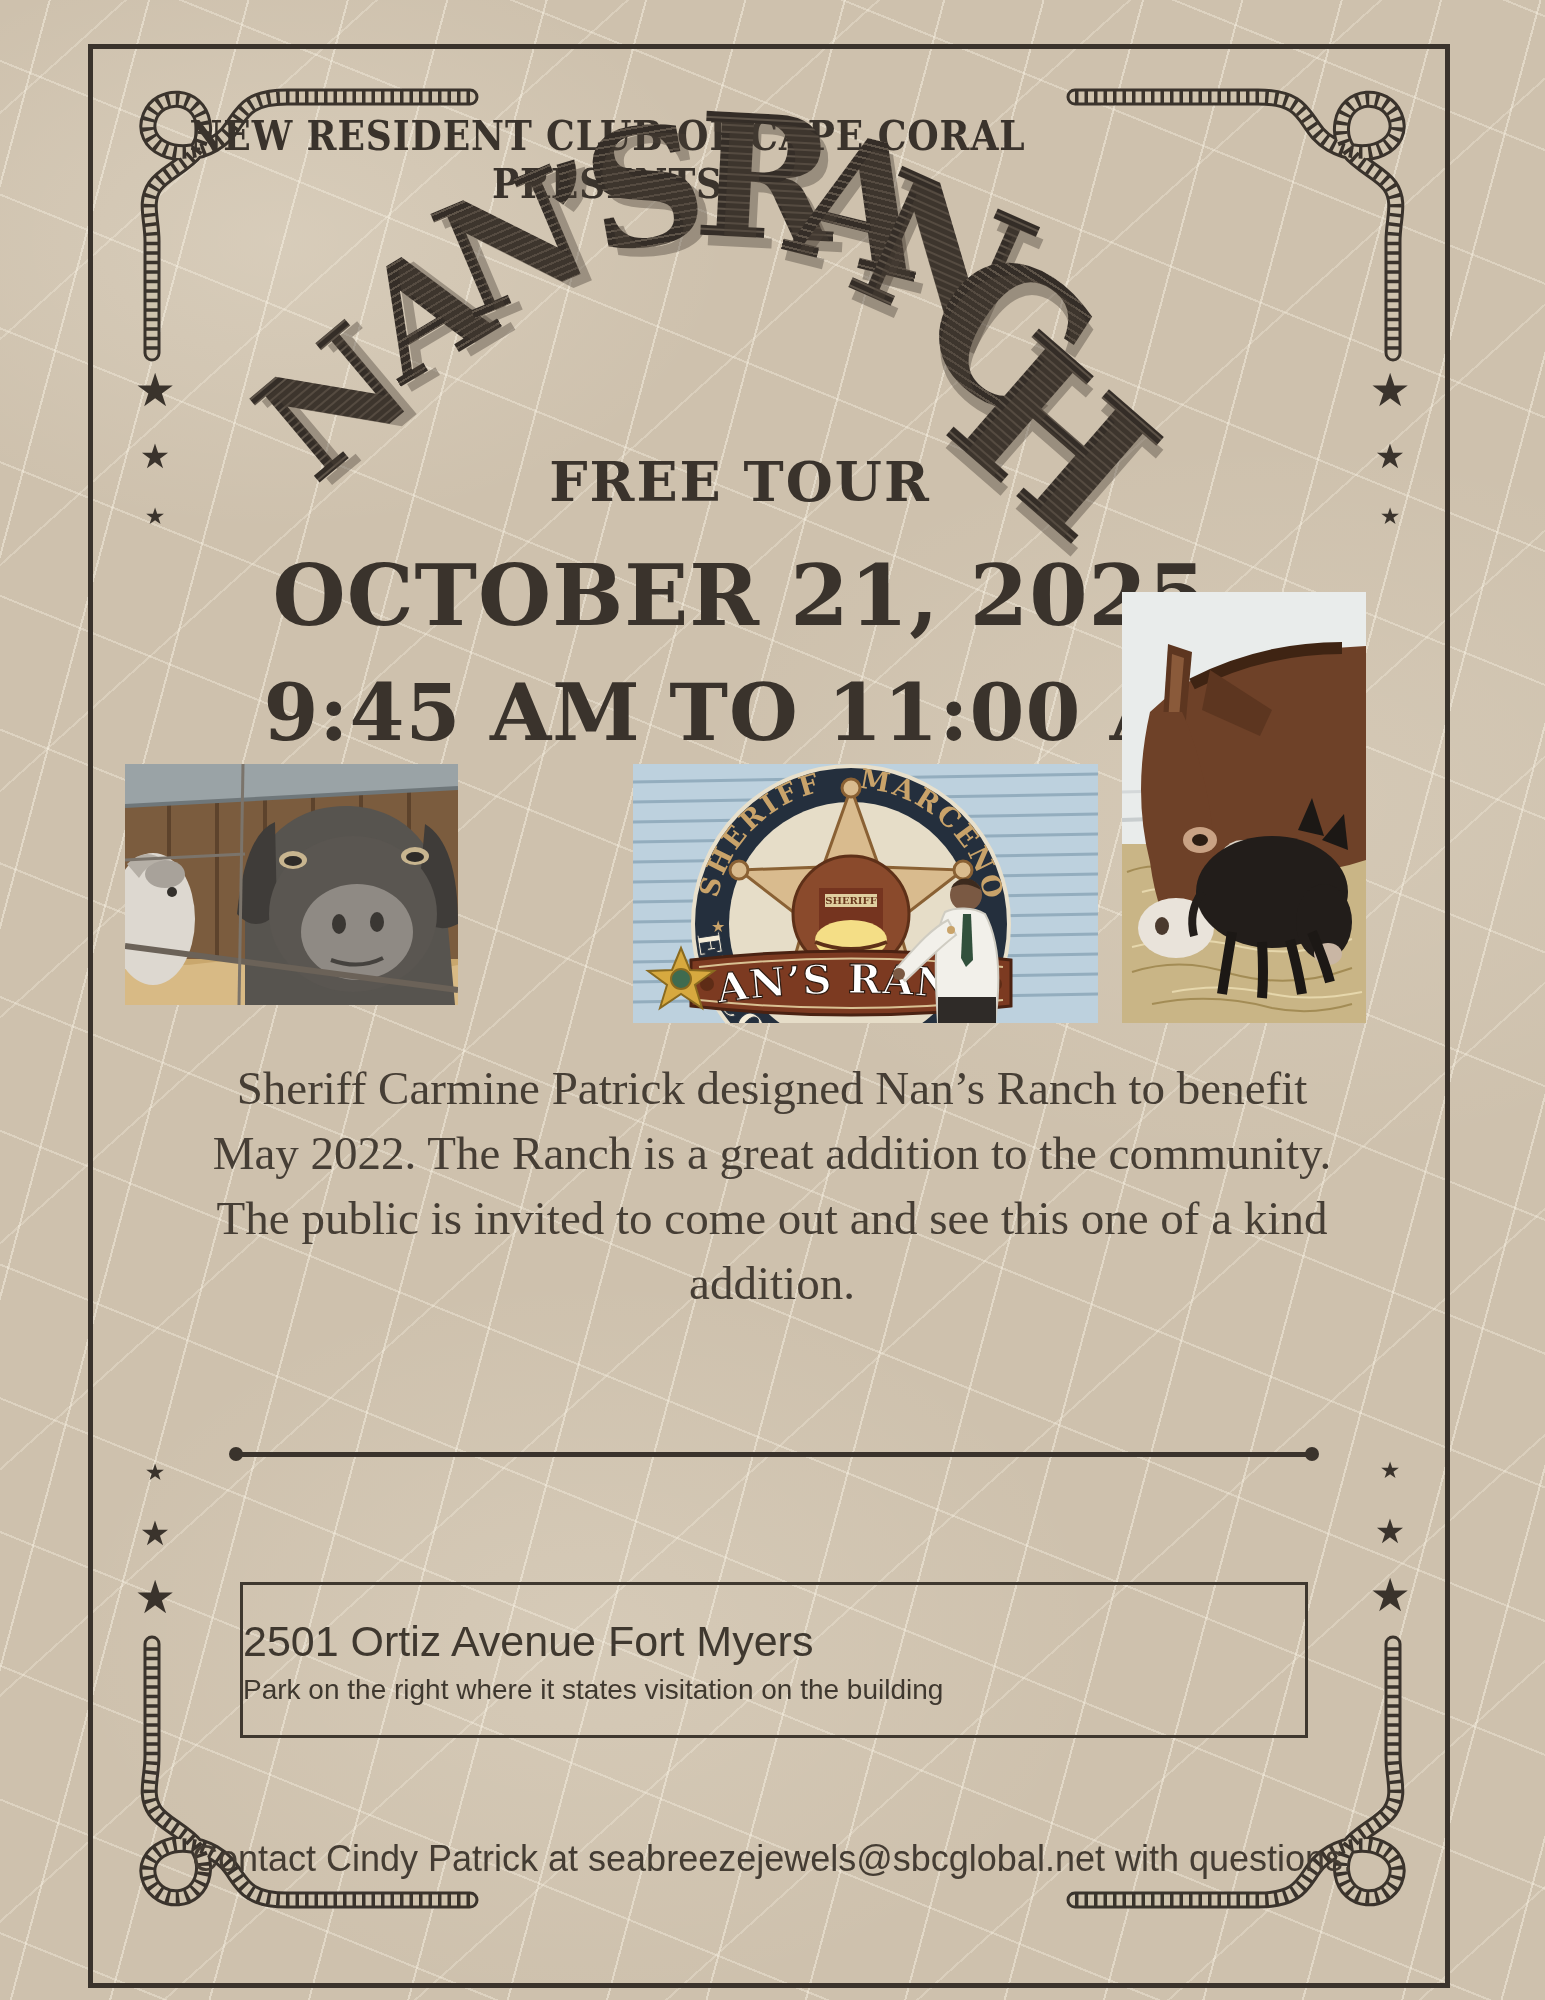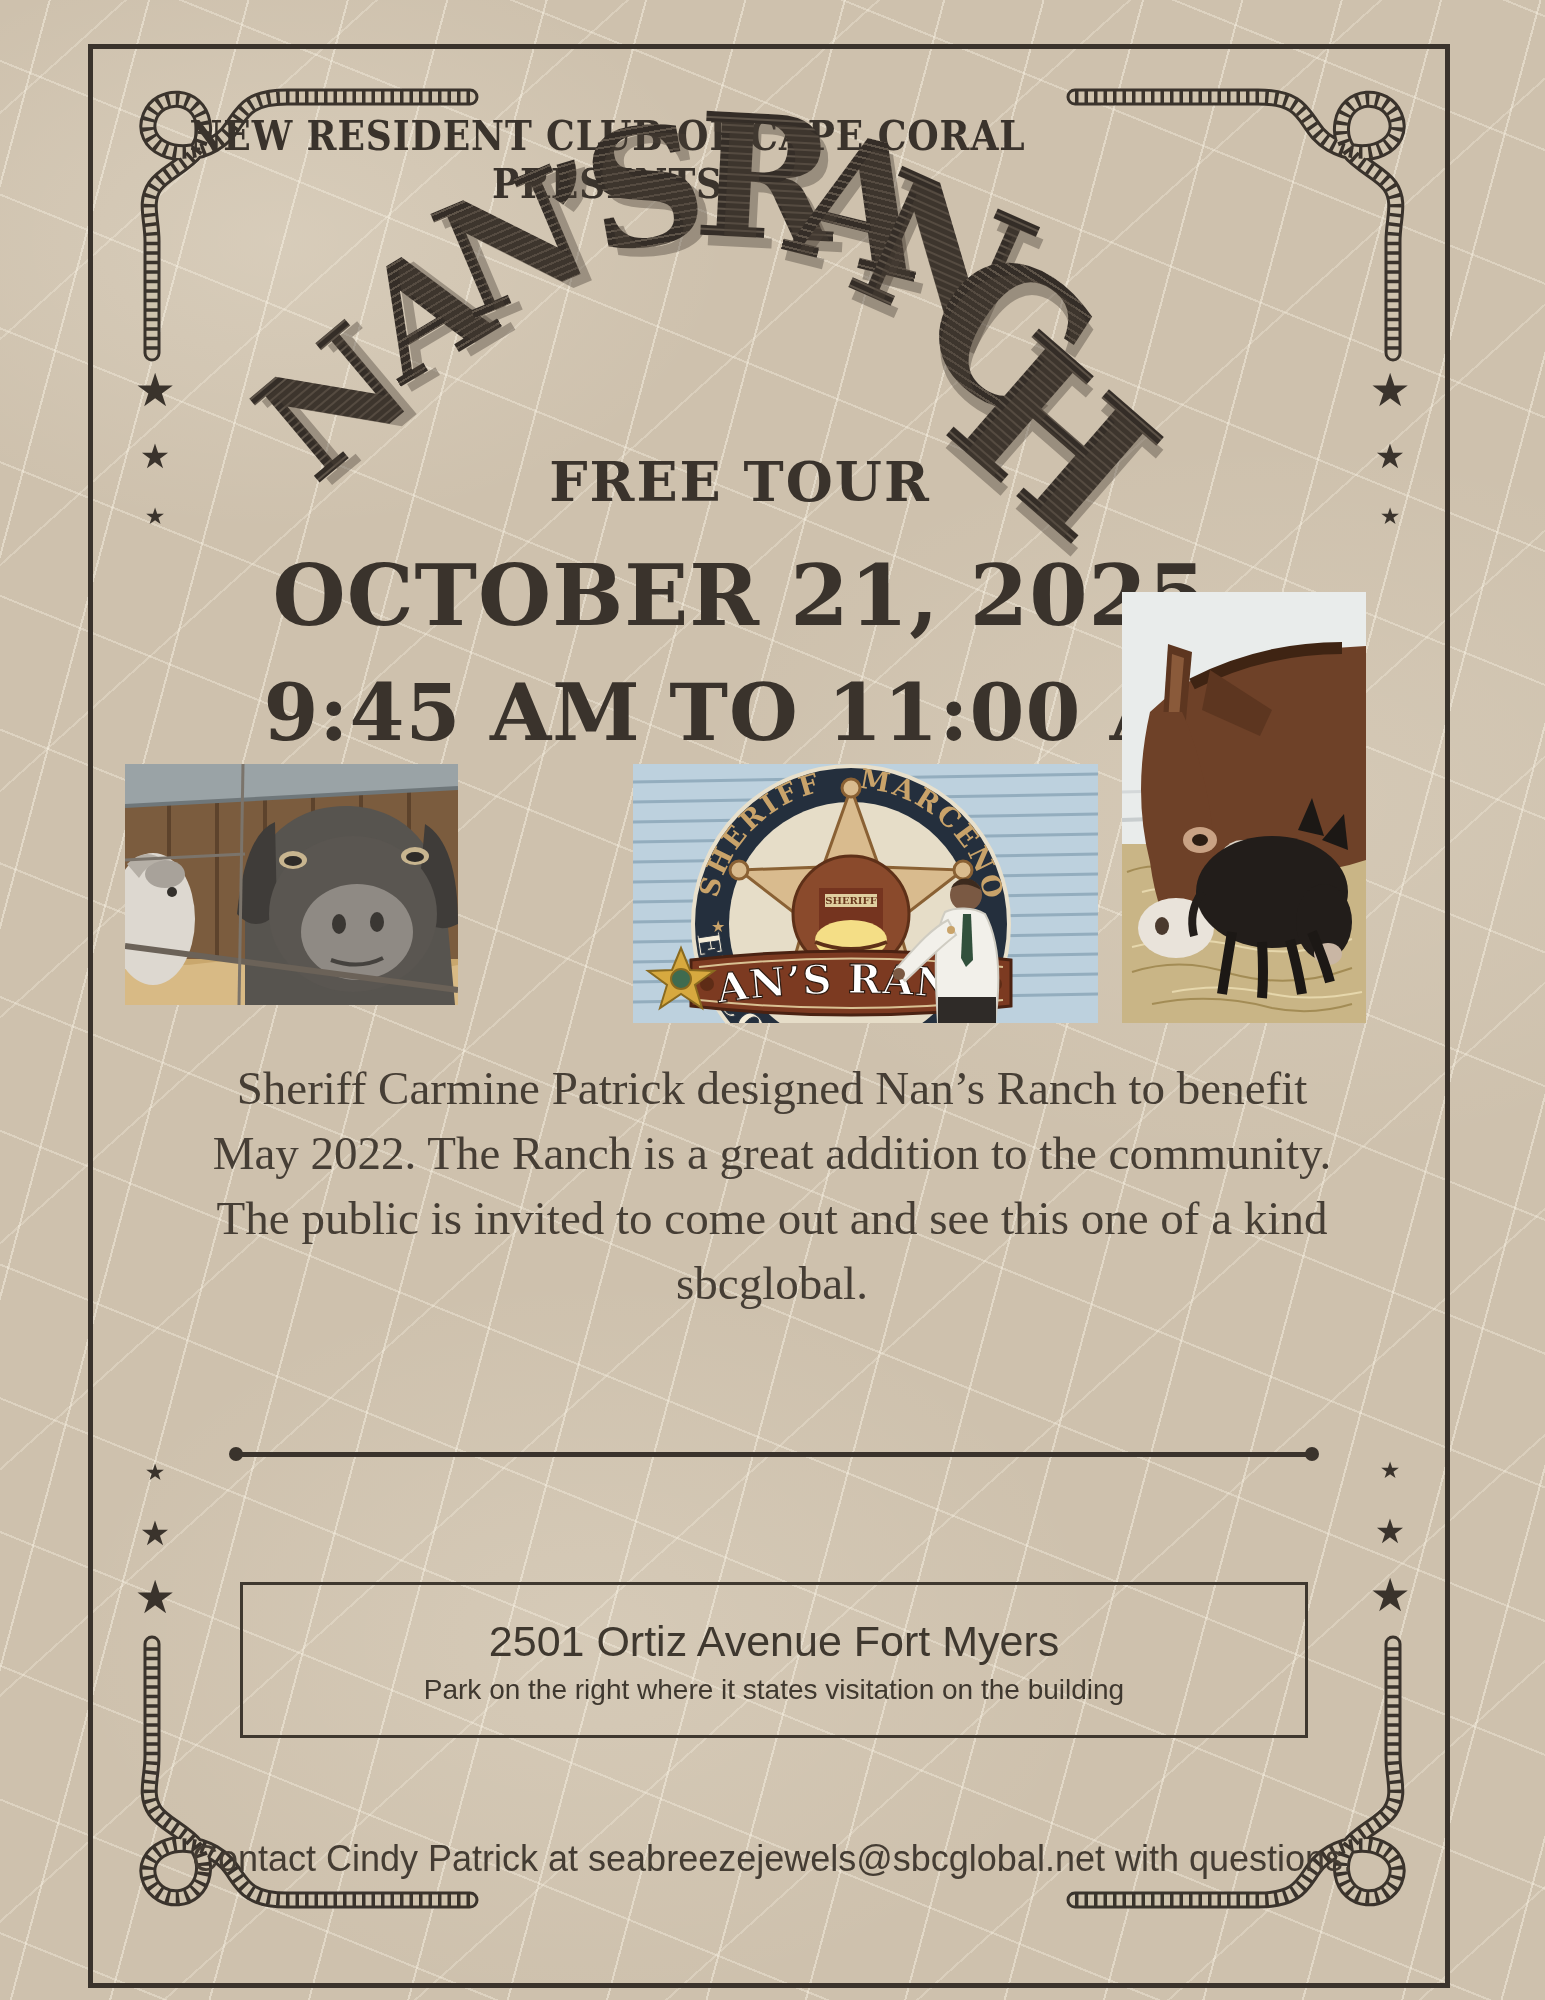--- a/index.html
+++ b/index.html
@@ -72,21 +72,21 @@
   
   .divider{left:235px;top:1452px;width:1078px;height:5px;background:#3a332c;border-radius:3px;}
   .divider::before,.divider::after{content:"";position:absolute;top:-5px;width:14px;height:14px;
     border-radius:50%;background:#3a332c;}
   .divider::before{left:-6px;}
   .divider::after{right:-6px;}
 
   .cta{left:122px;top:1478px;width:1300px;font-size:55px;color:#3f382f;letter-spacing:.5px;}
 
   .address-box{left:240px;top:1582px;width:1062px;height:148px;border:3px solid #3f382f;
-    display:flex;flex-direction:column;justify-content:center;align-items:center;gap:8px;padding-top:2px;}
+    display:flex;flex-direction:column;justify-content:center;gap:8px;padding-top:2px;}
   .addr1{font-size:43px;color:#3f382f;}
   .addr2{font-size:28px;color:#3f382f;}
 
   .contact{left:95px;top:1838px;width:1355px;font-size:36px;color:#443c33;}
 </style>
 </head>
 <body>
 
 <div class="page">
 
@@ -318,21 +318,21 @@
         <path d="M190,340 q12,28 18,50"></path>
       </g>
       <path d="M80,300 q-14,20 -8,44" stroke="#221d1a" stroke-width="8" fill="none"></path>
     </svg>
   </div>
 
   <div class="abs center story">
     <div>Sheriff Carmine Patrick designed Nan’s Ranch to benefit</div>
     <div>May 2022. The Ranch is a great addition to the community.</div>
     <div>The public is invited to come out and see this one of a kind</div>
-    <div>sbcglobal.</div>
+    <div>addition.</div>
   </div>
 
   <div class="abs divider"></div>
 
 
   <div class="abs address-box">
     <div class="addr1">2501 Ortiz Avenue Fort Myers</div>
     <div class="addr2">Park on the right where it states visitation on the building</div>
   </div>
 

